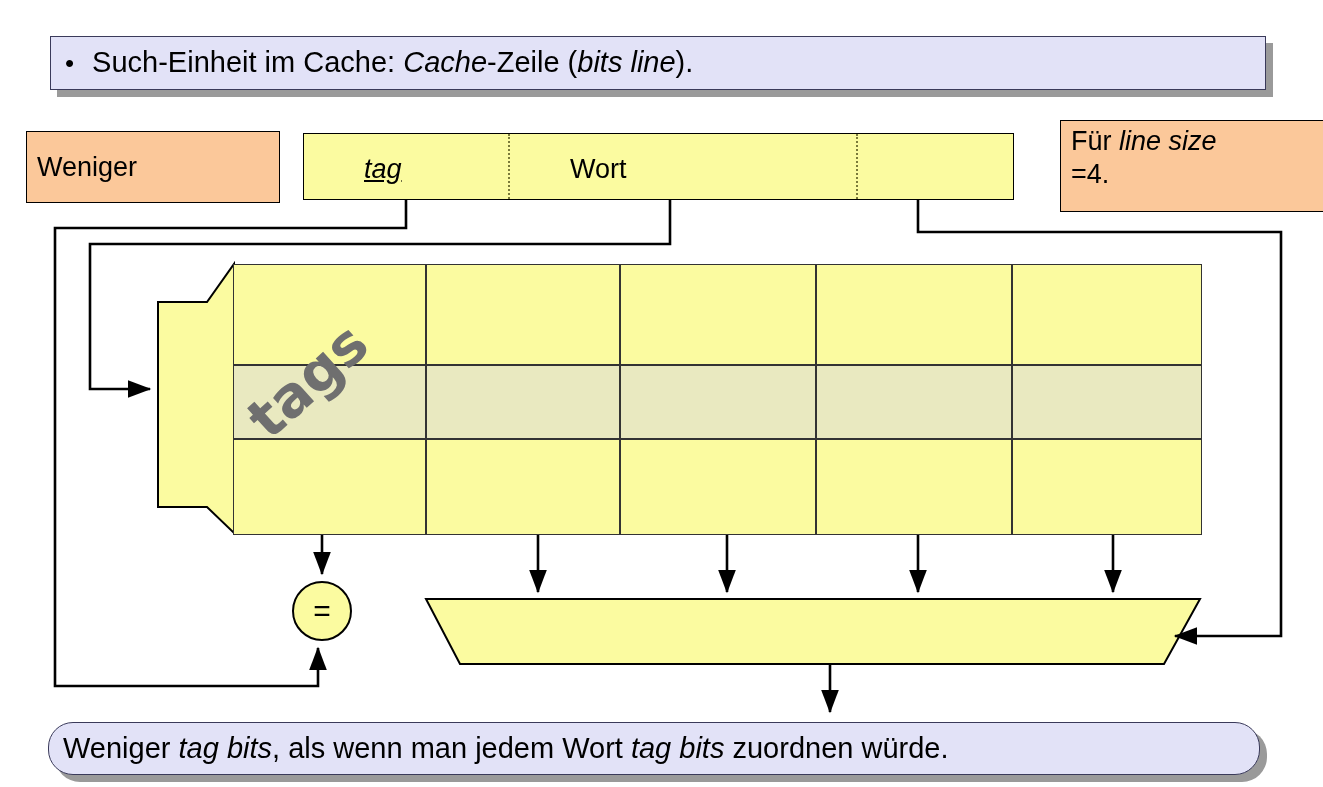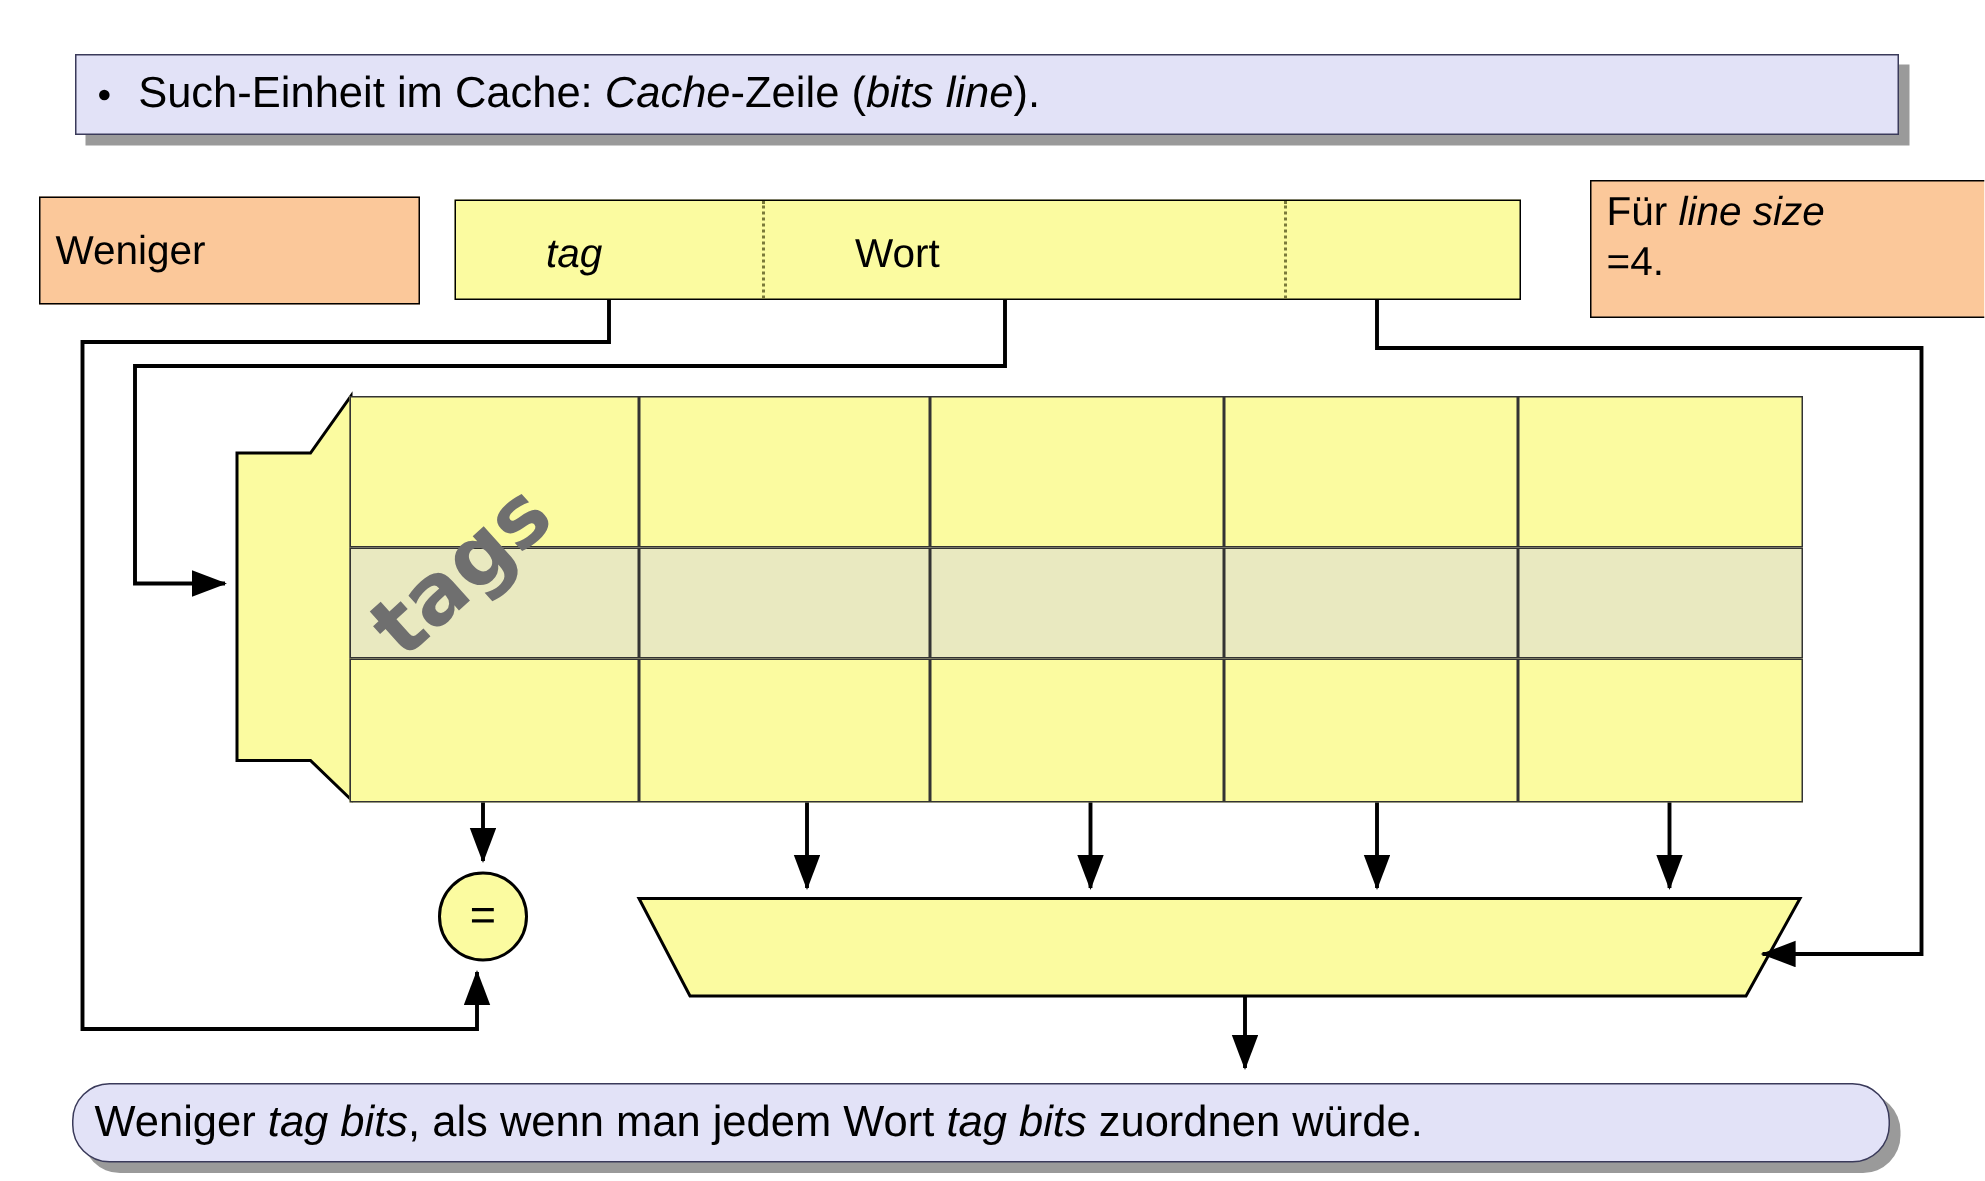--- a/index.html
+++ b/index.html
@@ -150,21 +150,21 @@
     </div>
   </div>
 
   <div class="box orange" style="left:26px; top:131px; width:254px; height:72px;">
     <span class="txt">Weniger</span>
   </div>
 
   <div class="box addrbar" style="left:303px; top:133px; width:711px; height:67px;"></div>
   <div class="dotted-div" style="left:508px; top:134px; height:65px;"></div>
   <div class="dotted-div" style="left:856px; top:134px; height:65px;"></div>
-  <span class="addr-label it" style="left:364px; top:154px;">tag</span>
+  <span class="addr-label it" style="left:364px; top:154px;text-decoration:underline;">tag</span>
   <span class="addr-label" style="left:570px; top:154px;">Wort</span>
   <span class="addr-label" style="left:900px; top:154px;"></span>
 
   <div class="box orange" style="left:1024px; top:120px; width:272px; height:92px; align-items:flex-start; padding-top:4px;margin-left:36px;">
     <div class="txt">
       <span>Für </span><span class="it">line size</span><br>
       <span>=4.</span>
     </div>
   </div>
 

